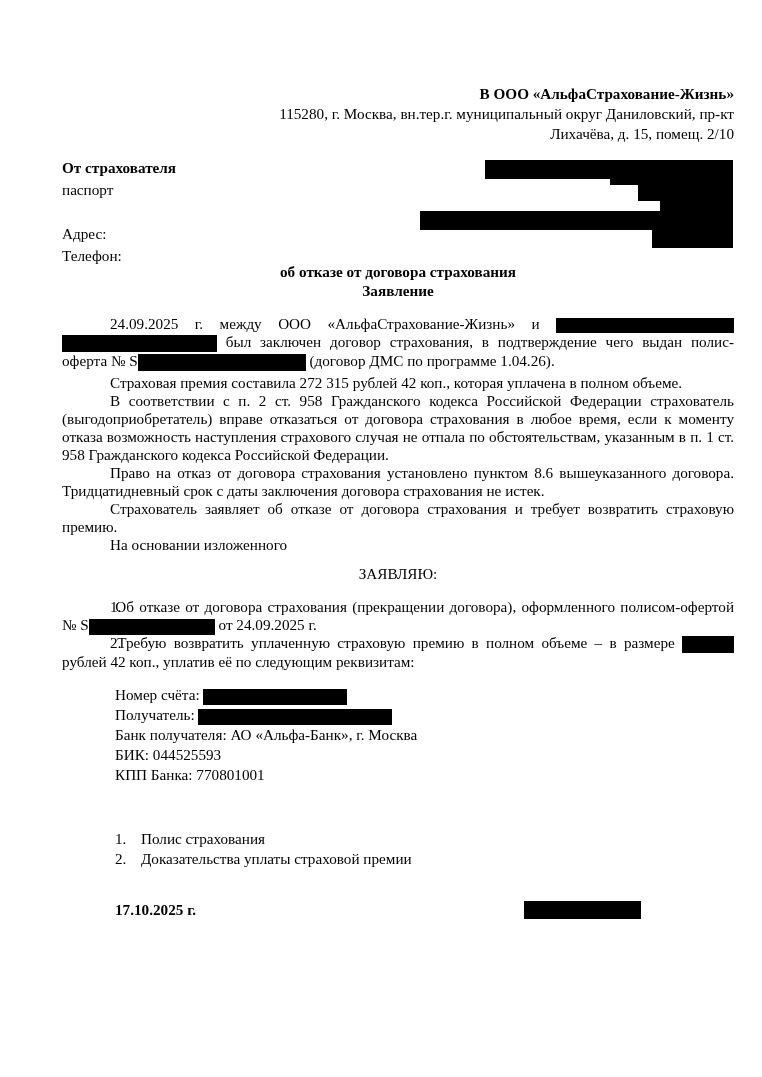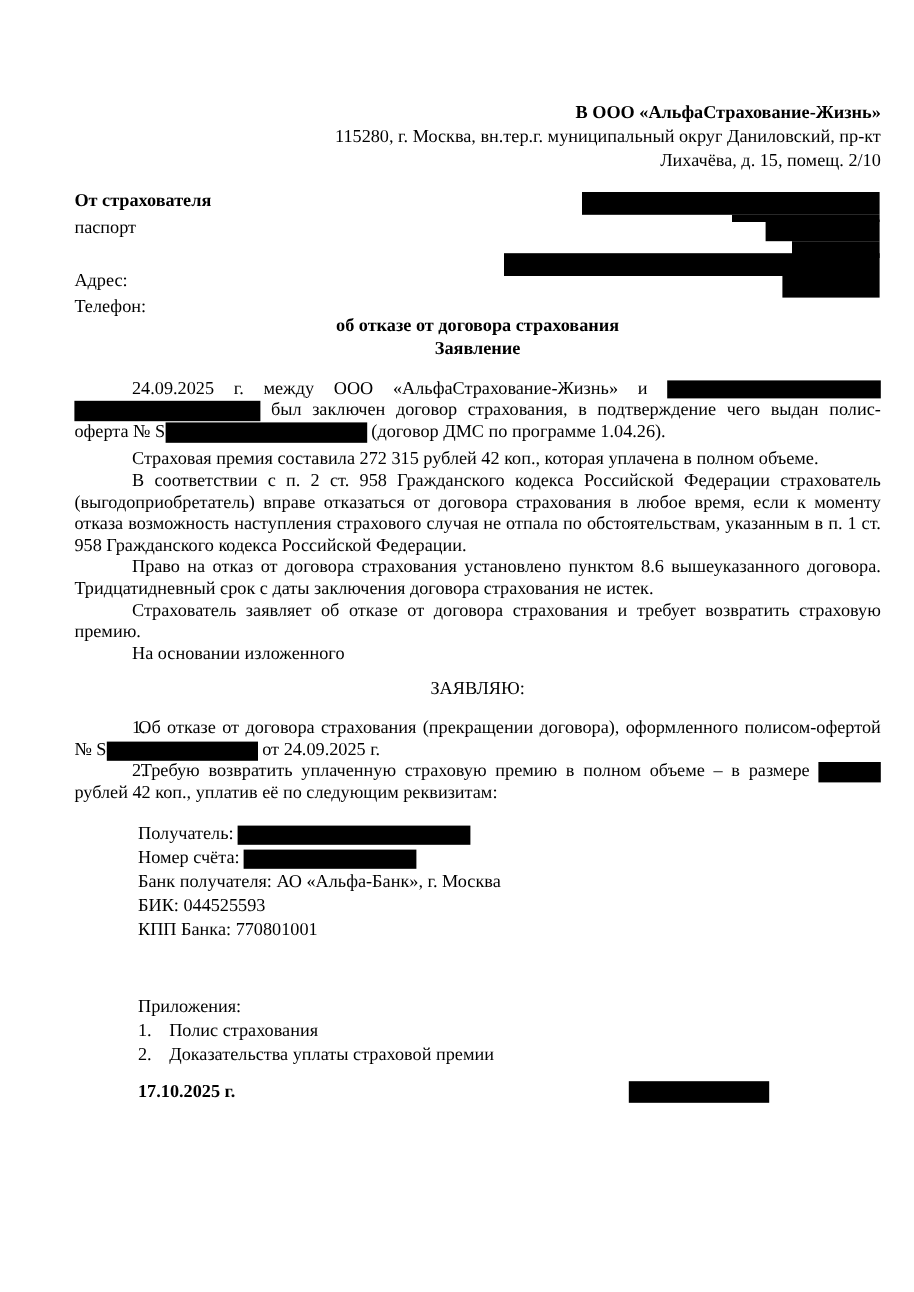--- a/index.html
+++ b/index.html
@@ -224,43 +224,42 @@
 
   <div class="item" style="top:610px;">
     <span class="num">2.</span>
     <span>Требую возвратить уплаченную страховую премию в полном объеме – в размере</span>
     <span class="redact" style="width:52px; height:17px;"></span>
     <span>рублей 42 коп., уплатив её по следующим реквизитам:</span>
   </div>
 
   <div class="reqs">
     <div class="rrow">
+      <span>Номер счёта:</span>
+      <span class="redact" style="width:144px; height:16px;"></span>
+    </div>
+    <div class="rrow">
       <span>Получатель:</span>
       <span class="redact" style="width:194px; height:16px;"></span>
     </div>
     <div class="rrow">
-      <span>Номер счёта:</span>
-      <span class="redact" style="width:144px; height:16px;"></span>
-    </div>
-    <div class="rrow">
       <span>Банк получателя:</span>
       <span>АО «Альфа-Банк», г. Москва</span>
     </div>
     <div class="rrow">
       <span>БИК:</span>
       <span>044525593</span>
     </div>
     <div class="rrow">
       <span>КПП Банка:</span>
       <span>770801001</span>
     </div>
   </div>
 
   <div class="attach">
-    <div class="arow">Приложения:</div>
     <div class="arow">
       <span class="anum">1.</span><span>Полис страхования</span>
     </div>
     <div class="arow">
       <span class="anum">2.</span><span>Доказательства уплаты страховой премии</span>
     </div>
   </div>
 
   <div class="footer">
     <span class="fdate">17.10.2025 г.</span>

